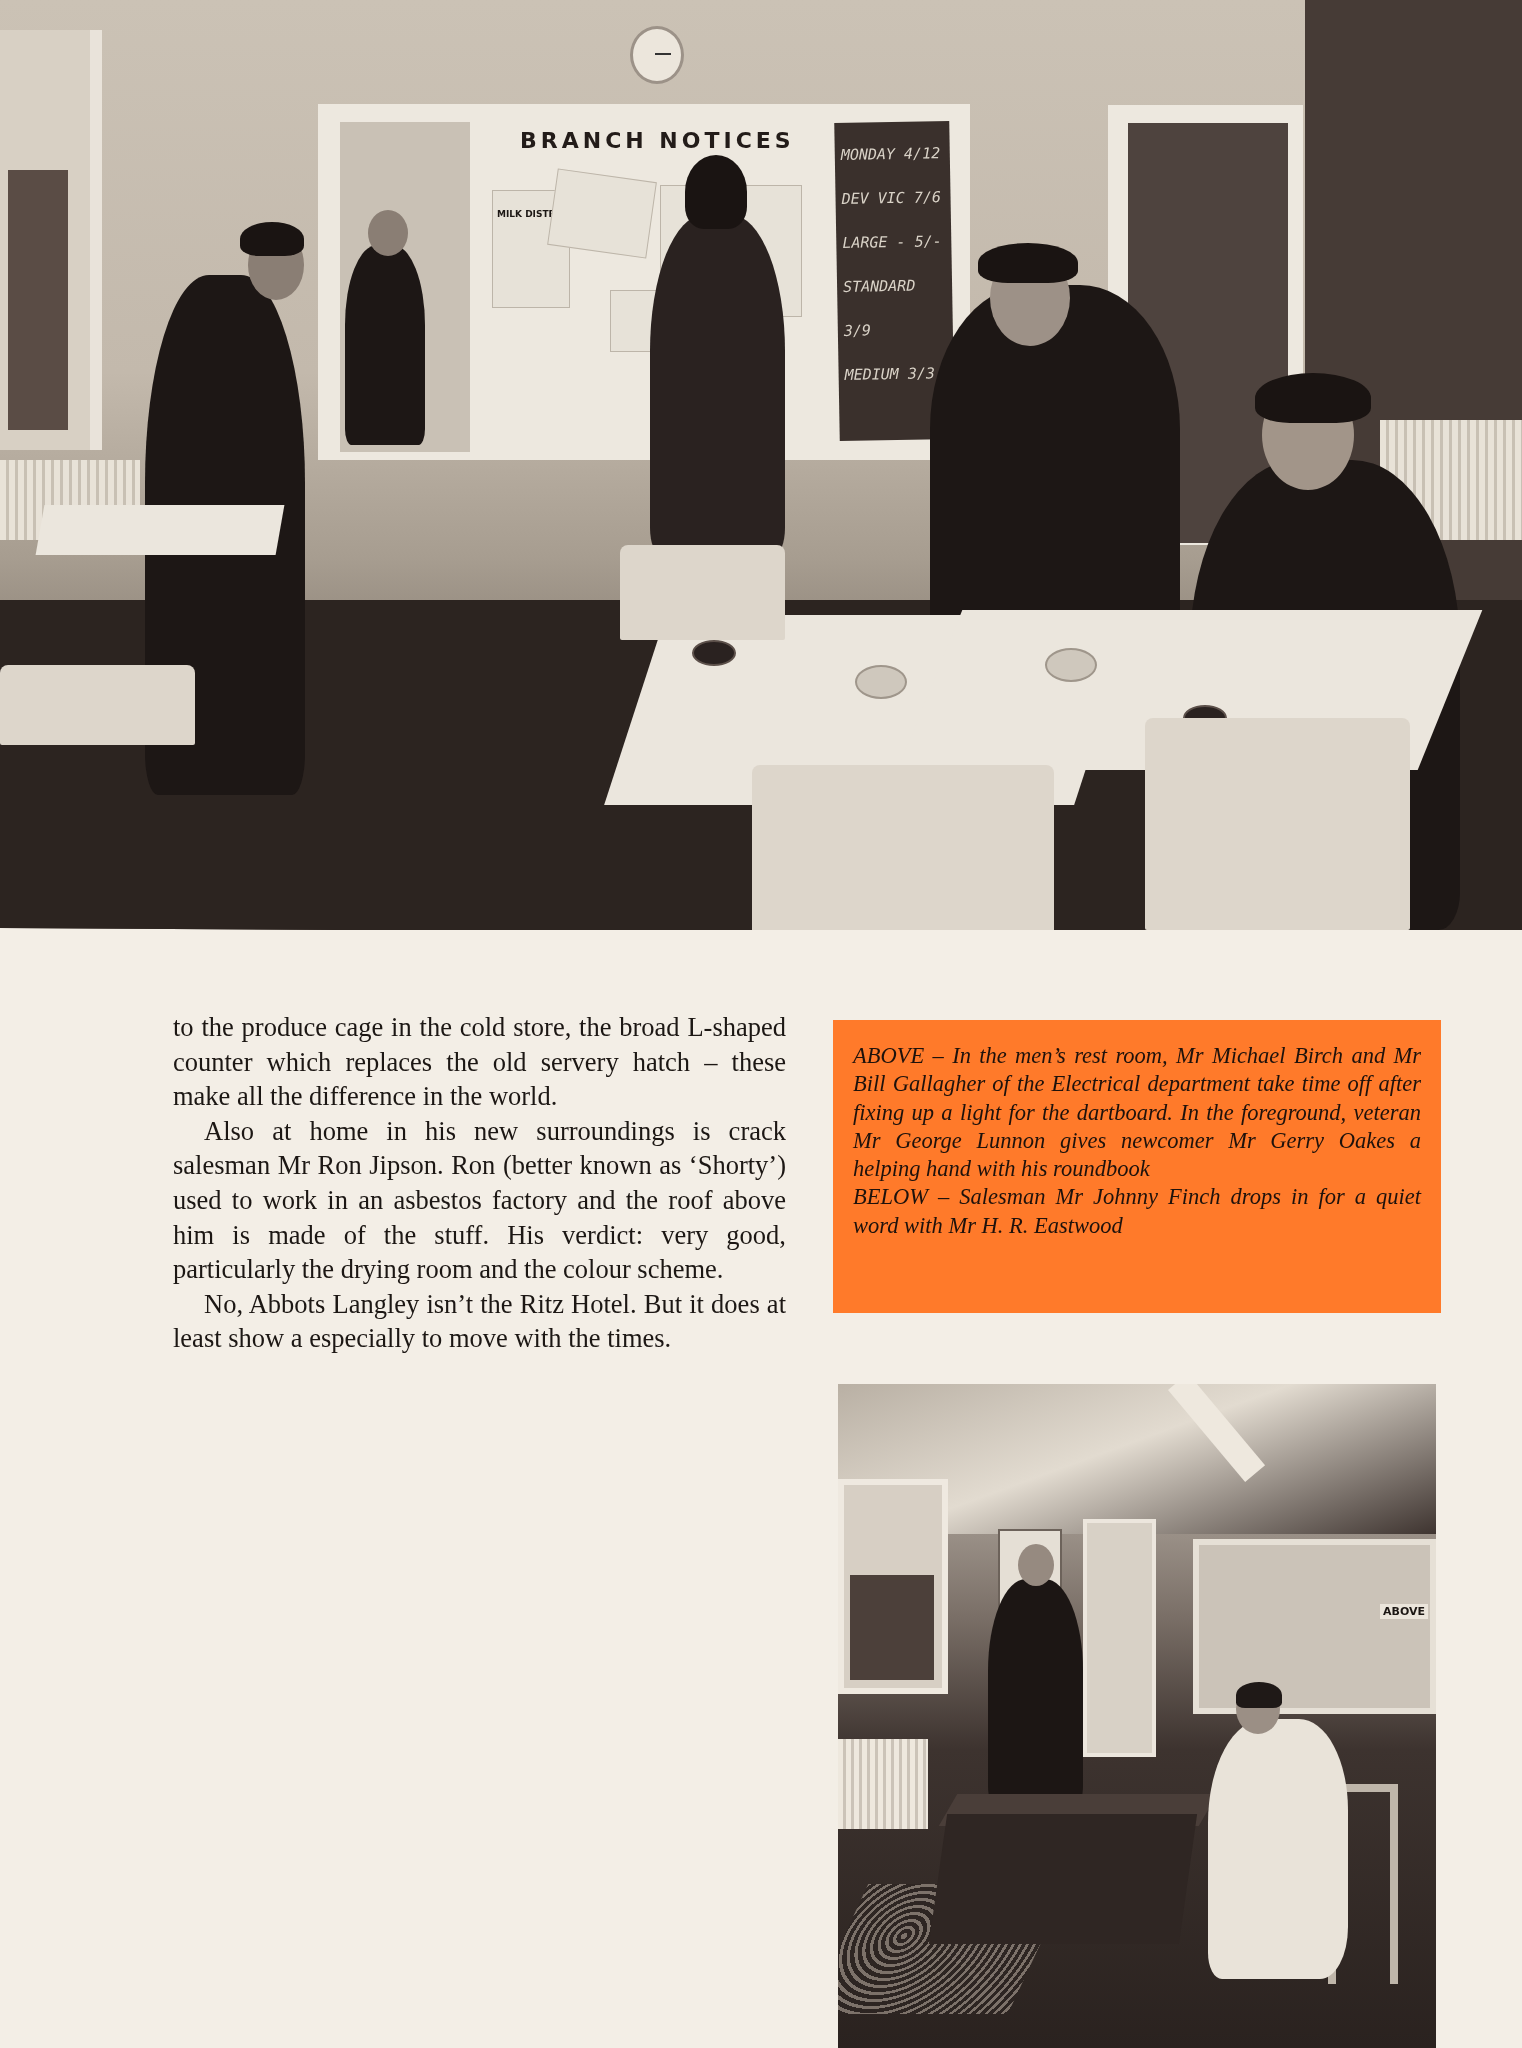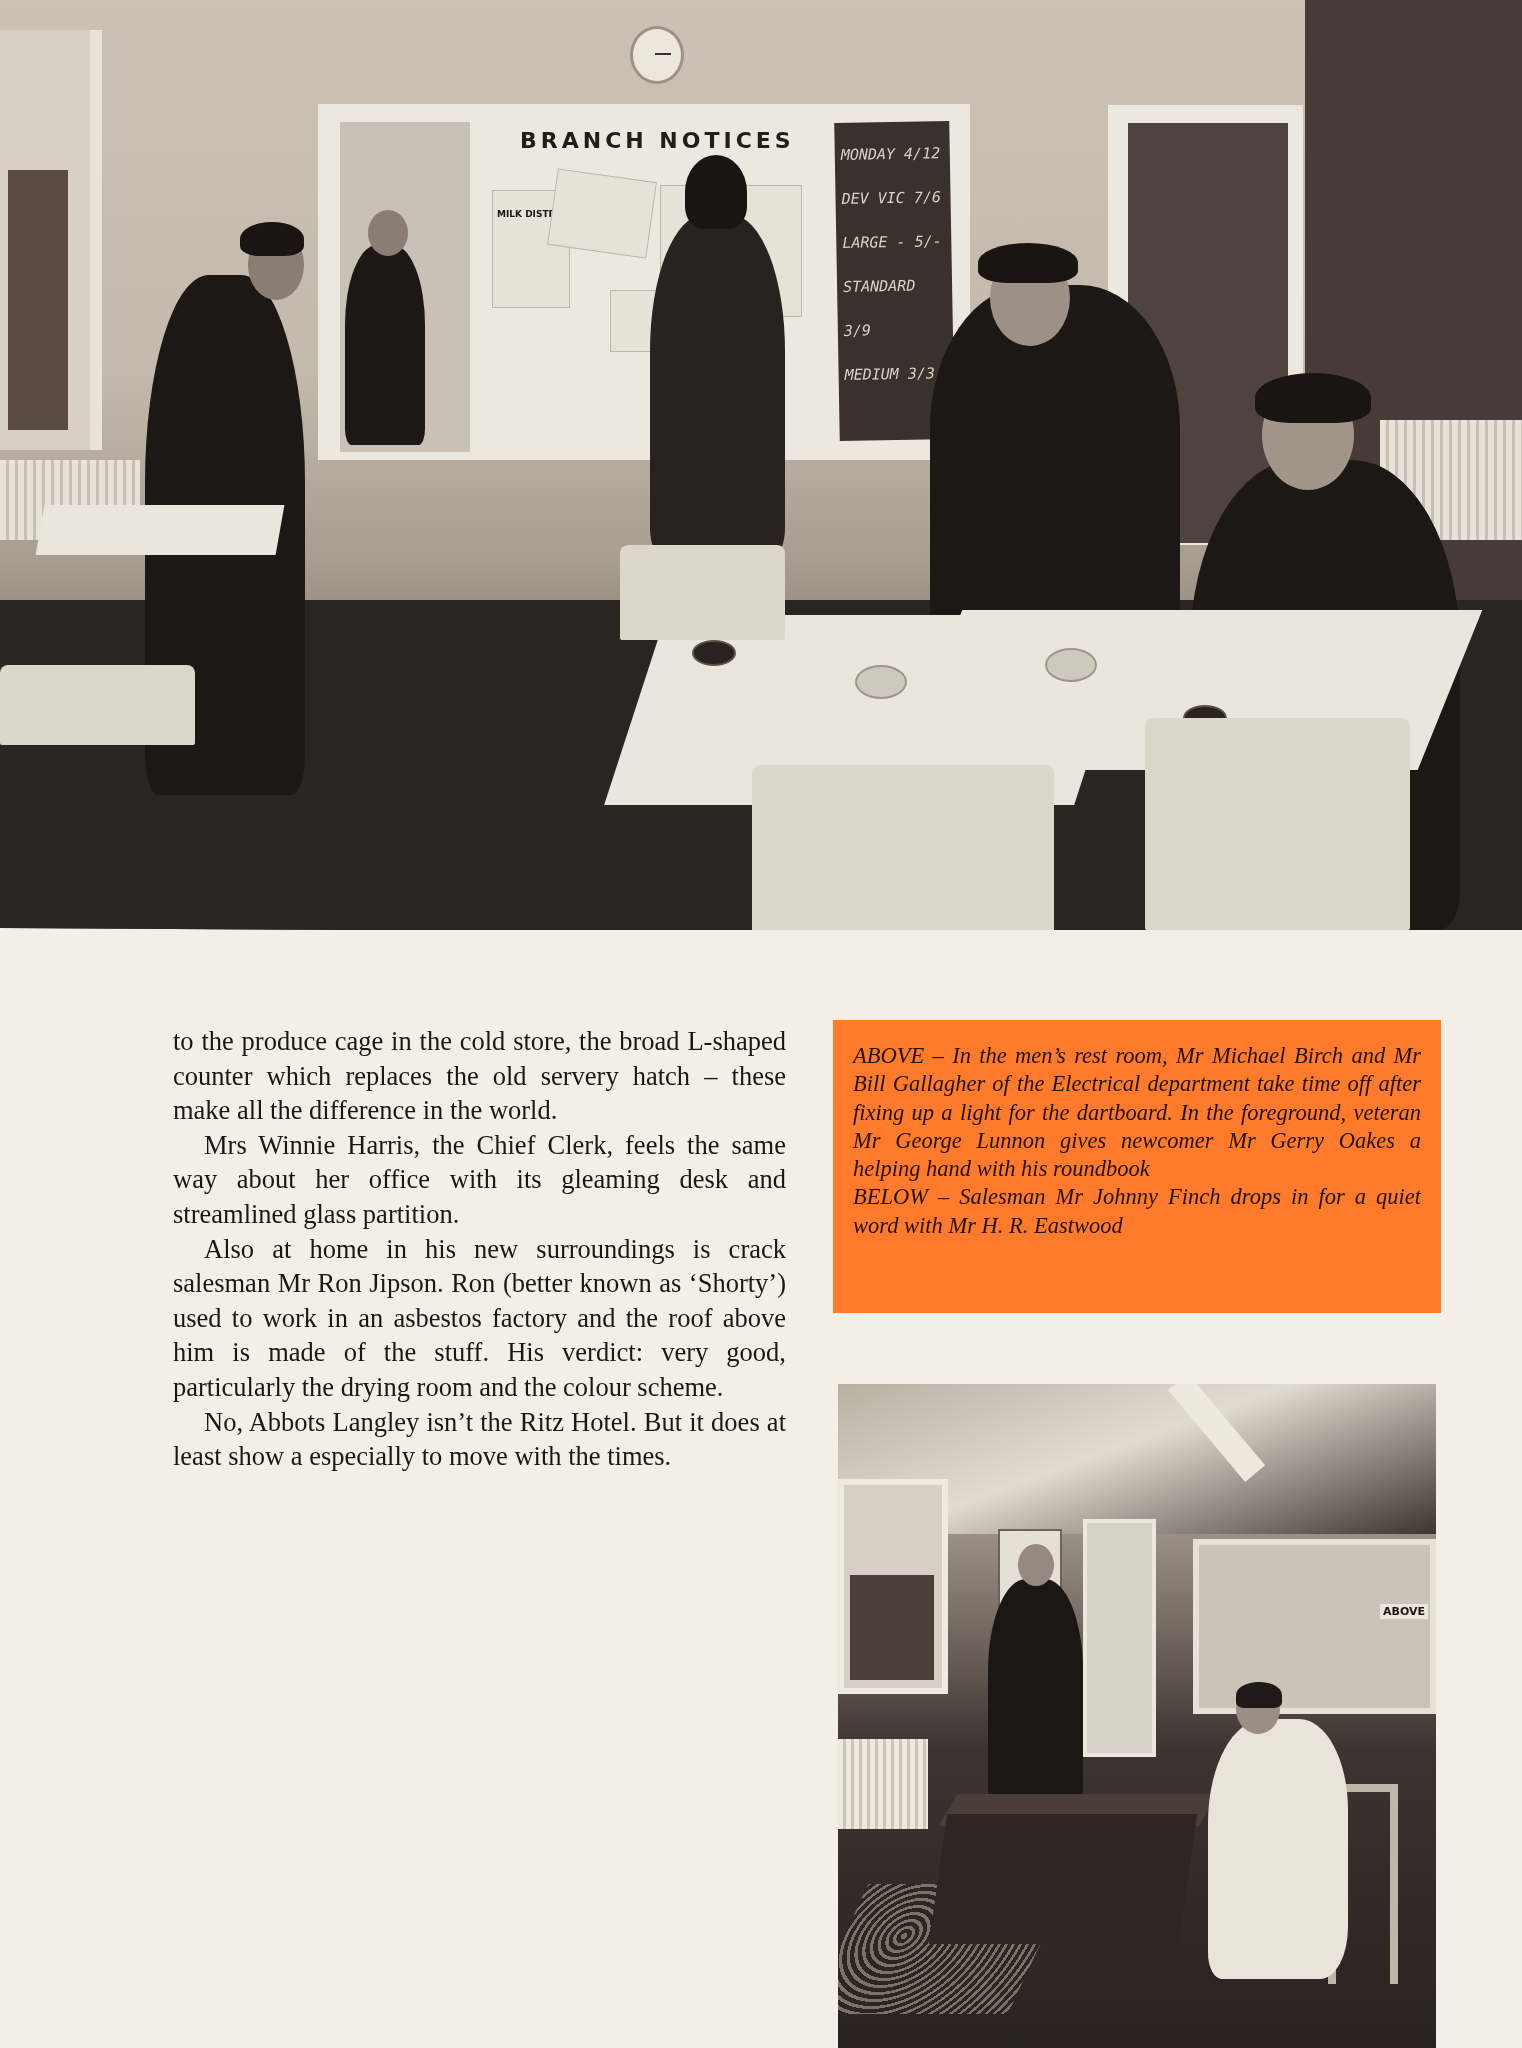--- a/index.html
+++ b/index.html
@@ -42,21 +42,21 @@
   .pt-hair { position:absolute; border-radius:50% 50% 30% 30%; background:#1a1412; }
   .pt-table { position:absolute; background:#ebe6dd; }
   .pt-chair { position:absolute; background:#ddd6cb; border-radius:8px 8px 2px 2px; }
   .pt-ashtray { position:absolute; width:40px; height:22px; border-radius:50%; background:#2a2220; border:2px solid #5c504a; }
   .pt-glass-ash { position:absolute; width:48px; height:30px; border-radius:50%; background:#cfc8bd; border:2px solid #9f968b; }
   .pt-radiator { position:absolute; background:repeating-linear-gradient(90deg,#e8e2d8 0 6px,#c8c0b4 6px 9px); }
 
   
   .article {
     position:absolute; left:173px; top:1010px; width:613px;
-    font-size:26.5px; line-height:34.6px; text-align:justify;margin-top:14px;
+    font-size:26.5px; line-height:34.6px; text-align:justify;
   }
   .article p { margin:0; text-indent:0; }
   .article p + p { text-indent:31px; }
 
   
   .caption-box {
     position:absolute; left:833px; top:1020px; width:608px; height:293px;
     background:#ff7a2a; box-sizing:border-box; padding:22px 20px 13px 20px;
     font-style:italic; font-size:22.5px; line-height:28.3px; color:#1e120c;
     text-align:justify;
@@ -148,21 +148,20 @@
   <div class="pt-glass-ash" style="left:855px;top:665px;"></div>
   <div class="pt-glass-ash" style="left:1045px;top:648px;"></div>
   <div class="pt-ashtray" style="left:1183px;top:705px;"></div>
   <div class="pt-chair" style="left:620px;top:545px;width:165px;height:95px;"></div>
   <div class="pt-chair" style="left:752px;top:765px;width:302px;height:175px;"></div>
   <div class="pt-chair" style="left:1145px;top:718px;width:265px;height:212px;"></div>
 </div>
 
 <div class="article">
   <p>to the produce cage in the cold store, the broad L-shaped counter which replaces the old servery hatch – these make all the difference in the world.</p>
-  <p>Mrs Winnie Harris, the Chief Clerk, feels the same way about her office with its gleaming desk and streamlined glass partition.</p>
   <p>Also at home in his new surroundings is crack salesman Mr Ron Jipson. Ron (better known as ‘Shorty’) used to work in an asbestos factory and the roof above him is made of the stuff. His verdict: very good, particularly the drying room and the colour scheme.</p>
   <p>No, Abbots Langley isn’t the Ritz Hotel. But it does at least show a especially to move with the times.</p>
 </div>
 
 <div class="caption-box">
   <p>ABOVE – In the men’s rest room, Mr Michael Birch and Mr Bill Gallagher of the Electrical department take time off after fixing up a light for the dartboard. In the foreground, veteran Mr George Lunnon gives newcomer Mr Gerry Oakes a helping hand with his roundbook</p>
   <p>BELOW – Salesman Mr Johnny Finch drops in for a quiet word with Mr H. R. Eastwood</p>
 </div>
 
 <div class="photo-bottom">

